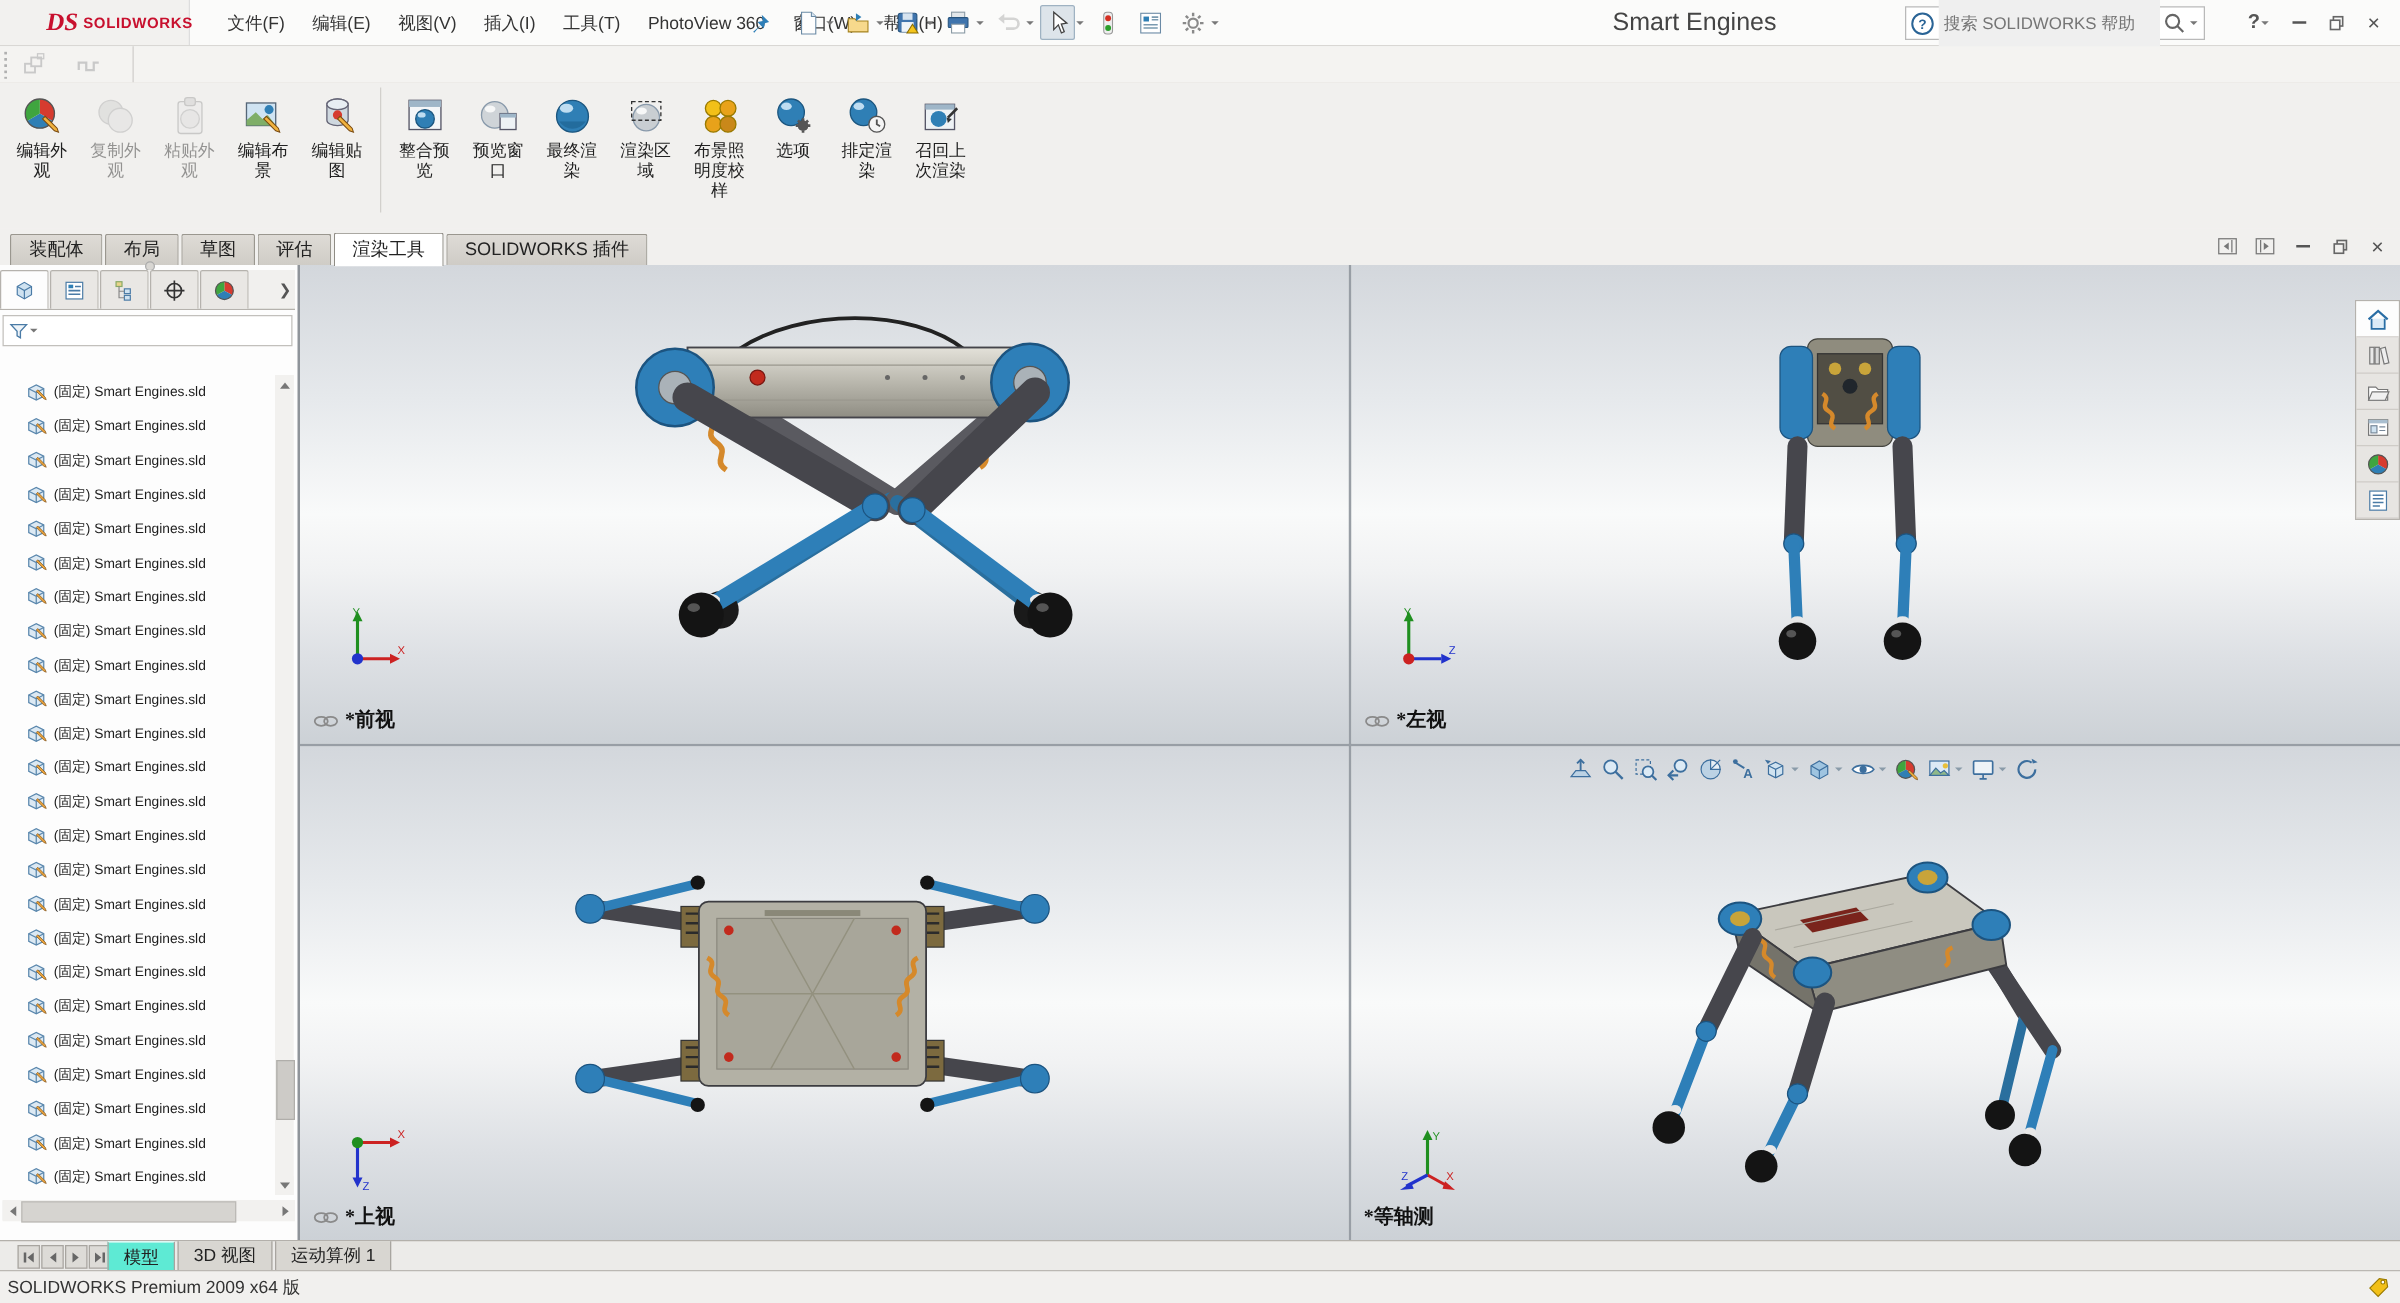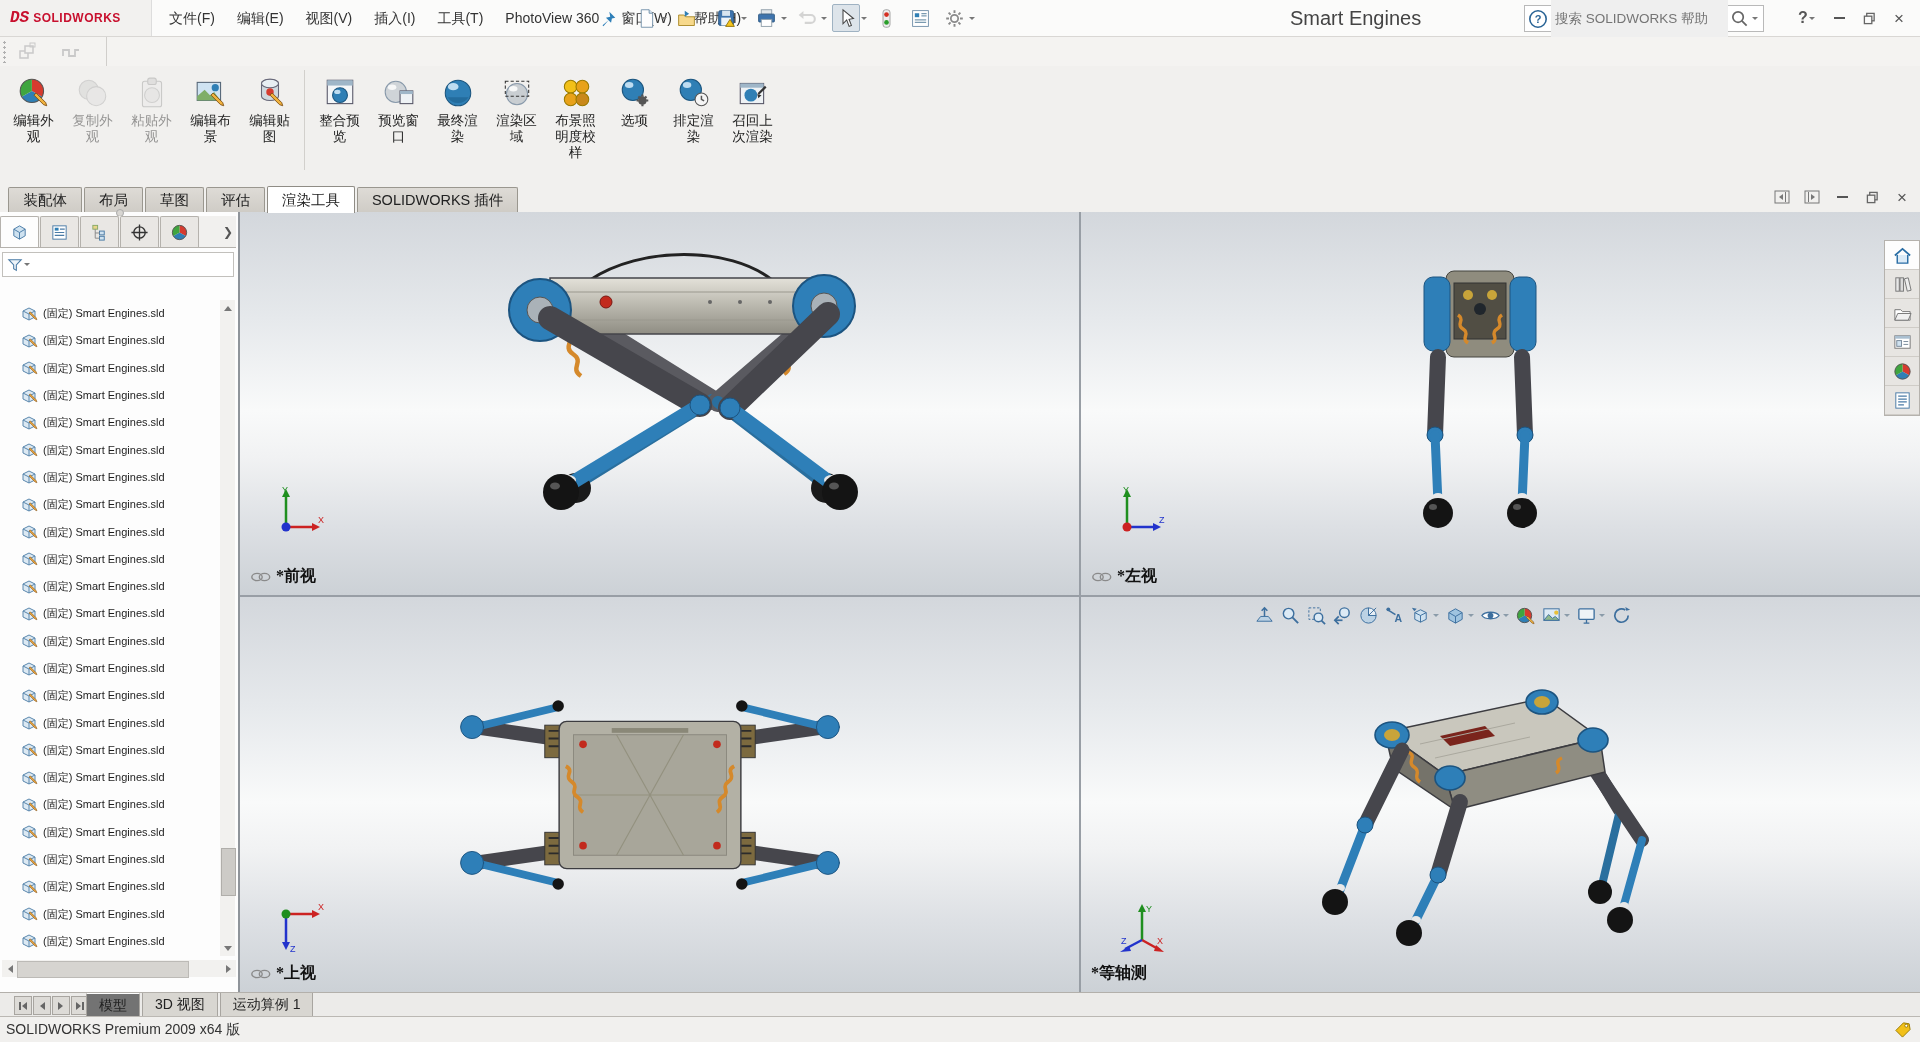--- a/index.html
+++ b/index.html
@@ -3,23 +3,23 @@
 <meta charset="utf-8">
 <style>
   html,body{margin:0;padding:0;width:1920px;height:1042px;overflow:hidden;
     font-family:"Liberation Sans","DejaVu Sans",sans-serif;background:#e8e8e8;}
   .app{position:absolute;left:0;top:0;width:1920px;height:1042px;background:#f4f3f2;}
   svg{display:block}
   
   .titlebar{position:absolute;left:0;top:0;width:1920px;height:36px;background:#fbfbfa;border-bottom:1px solid #d9d7d4;}
   .logo{position:absolute;left:0;top:0;width:152px;height:36px;background:#f2f1ef;border-right:1px solid #ddd;
     display:flex;align-items:center;padding-left:10px;box-sizing:border-box;}
-  .logo .ds{color:#c8102e;font-style:italic;font-weight:bold;font-size:16px;margin-right:4px;font-family:Liberation Mono, monospace;}
+  .logo .ds{color:#c8102e;font-style:italic;font-weight:bold;font-size:20px;margin-right:4px;font-family:Liberation Serif, serif;margin-left:27px;}
   .logo .lg{color:#c8102e;font-weight:bold;font-size:12px;letter-spacing:.5px;}
-  .menubar{position:absolute;left:158px;top:0;height:36px;display:flex;align-items:center;}
+  .menubar{position:absolute;left:171px;top:0;height:36px;display:flex;align-items:center;}
   .menu-item{padding:0 11px;font-size:14px;color:#333;line-height:36px;cursor:default;}
   .pinbtn{position:absolute;left:596px;top:6px;width:24px;height:24px;display:flex;align-items:center;justify-content:center;}
   .pinbtn svg{width:17px;height:17px}
   .qat{position:absolute;left:632px;top:3px;height:30px;display:flex;align-items:center;}
   .qat-btn{width:26px;height:26px;display:flex;align-items:center;justify-content:center;border:1px solid transparent;border-radius:2px;}
   .qat-btn svg{width:21px;height:21px}
   .qat-btn.pressed{background:#dde4ea;border-color:#9fb2c2;}
   .qat-btn.disabled{opacity:.55}
   .dd{width:0;height:0;border:3.5px solid transparent;border-top-color:#777;margin:3px 5px 0 1px;}
   .doc-title{position:absolute;left:1290px;top:0;line-height:36px;font-size:20px;color:#444;}
@@ -104,21 +104,21 @@
   .tp-btn{width:34px;height:28px;display:flex;align-items:center;justify-content:center;border-bottom:1px solid #cfccc7;}
   .tp-btn.active{background:#fdfdfd;}
   .tp-btn svg{width:21px;height:21px}
   
   .bottombar{position:absolute;left:0;top:992px;width:1920px;height:24px;background:#ecebe9;border-top:1px solid #b3b0ab;}
   .navbtns{position:absolute;left:14px;top:3px;display:flex;}
   .navbtn{width:16px;height:17px;background:#dddbd7;border:1px solid #a8a5a0;display:flex;align-items:center;justify-content:center;margin-right:1px;}
   .navbtn .bar{width:2px;height:8px;background:#666;}
   .btabs{position:absolute;left:86px;top:0;display:flex;height:24px;}
   .btab{padding:0 12px;line-height:22px;font-size:14px;color:#222;background:#d8d6d1;border:1px solid #a8a5a0;border-top:none;margin-right:2px;}
-  .btab.active{background:#737373;border-top:1px solid #fdfdfd;}
+  .btab.active{background:#5eead4;border-top:1px solid #fdfdfd;}
   
   .statusbar{position:absolute;left:0;top:1016px;width:1920px;height:26px;background:#f1f0ee;border-top:1px solid #bbb8b3;}
   .status-left{position:absolute;left:6px;top:0;line-height:25px;font-size:14px;color:#333;}
   .status-right{position:absolute;right:36px;top:0;height:25px;display:flex;align-items:center;}
   .sitem{padding:0 14px;font-size:14px;color:#333;line-height:25px;border-left:1px solid #ceccc8;}
   .sitem.spacer{width:40px;}
   .sitem .up{display:inline-block;width:0;height:0;border:4px solid transparent;border-bottom:5px solid #555;vertical-align:2px;margin-left:14px;}
   .tagicon{position:absolute;right:8px;top:3px;width:19px;height:19px;}
 </style>
 </head>

